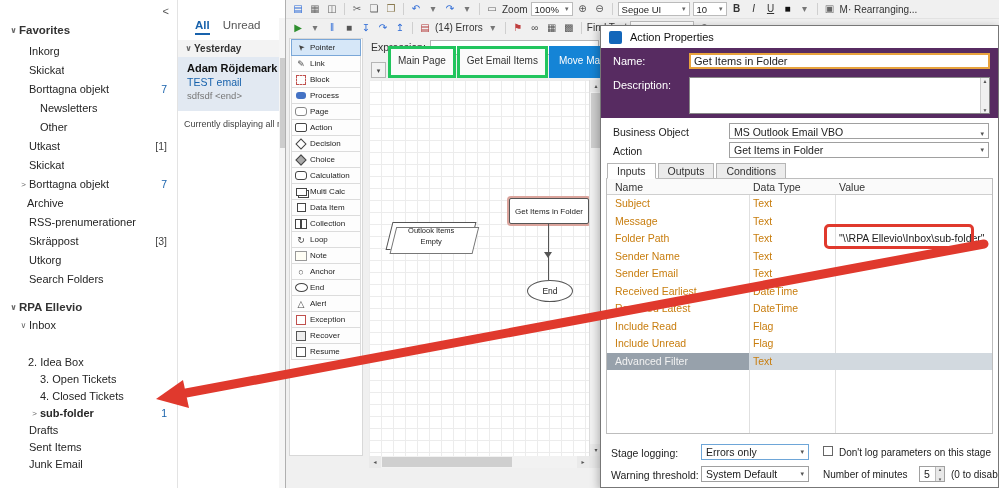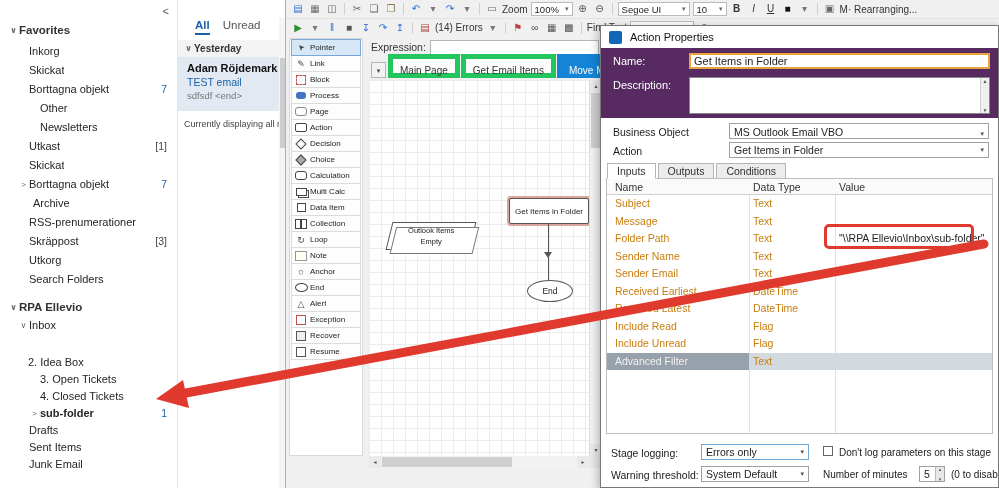--- a/index.html
+++ b/index.html
@@ -87,22 +87,22 @@
   .ico-resume::before{content:"";width:8px;height:8px;background:#fff;border:1px solid #555;}
 
   
   .expr-row{position:absolute;left:85px;top:38px;width:228px;height:18px;display:flex;align-items:center;gap:4px;}
   .expr-label{font-size:10.5px;color:#333;}
   .expr-input{flex:1;height:15px;background:#fff;border:1px solid #b5b5b5;}
   .tabs-row{position:absolute;left:85px;top:60px;height:18px;display:flex;align-items:flex-end;}
   .tab-dd{width:15px;height:16px;border:1px solid #b5b5b5;background:#f2f2f2;text-align:center;
     font-size:7px;line-height:16px;color:#444;margin-right:2px;}
   .tab-dd::before{content:"▾";}
-  .stab{height:24px;line-height:16px;padding:4px 7px;font-size:10px;background:#fbfbfb;
-    border:5px solid #22c55e;margin-right:1px;color:#333;white-space:nowrap;}
+  .stab{height:32px;line-height:16px;padding:4px 7px;font-size:10px;background:#fbfbfb;
+    border:3px solid #22c55e;margin-right:1px;color:#333;white-space:nowrap;}
   .stab.active{background:var(--active-tab-blue,#1584d6);color:#fff;border-color:var(--active-tab-blue,#1584d6);}
   .canvas{position:absolute;left:83px;top:80px;width:220px;height:376px;background-color:#fff;
     background-image:linear-gradient(#ececec 1px,transparent 1px),linear-gradient(90deg,#ececec 1px,transparent 1px);
     background-size:12px 12px;overflow:hidden;}
   .collection{position:absolute;left:20px;top:142px;width:84px;height:28px;transform:skewX(-14deg);
     background:#fff;border:1px solid #555;z-index:1;}
   .collection::before{content:"";position:absolute;left:4px;top:4px;right:-5px;bottom:-5px;
     border:1px solid #777;background:#fff;z-index:-1;}
   .ctext{display:block;transform:skewX(14deg);text-align:center;font-size:7.5px;line-height:1.5;
     padding-top:2px;color:#222;white-space:nowrap;}
@@ -212,41 +212,41 @@
         <span class="chev"></span>
         <span class="flabel">Skickat</span>
       </div>
       <div class="folder-row" style="padding-left: 18px;">
         <span class="chev"></span>
         <span class="flabel">Borttagna objekt</span>
         <span class="fcount">7</span>
       </div>
       <div class="folder-row" style="padding-left: 29px;">
         <span class="chev"></span>
+        <span class="flabel">Newsletters</span>
+      </div>
+      <div class="folder-row" style="padding-left: 29px;">
+        <span class="chev"></span>
         <span class="flabel">Other</span>
-      </div>
-      <div class="folder-row" style="padding-left: 29px;">
-        <span class="chev"></span>
-        <span class="flabel">Newsletters</span>
       </div>
       <div class="folder-row" style="padding-left: 18px;">
         <span class="chev"></span>
         <span class="flabel">Utkast</span>
         <span class="fcount dark">[1]</span>
       </div>
       <div class="folder-row" style="padding-left: 18px;">
         <span class="chev"></span>
         <span class="flabel">Skickat</span>
       </div>
       <div class="folder-row" style="padding-left: 18px;">
         <span class="chev chev-right"></span>
         <span class="flabel">Borttagna objekt</span>
         <span class="fcount">7</span>
       </div>
-      <div class="folder-row" style="padding-left: 22px;">
+      <div class="folder-row" style="padding-left: 16px;">
         <span class="chev"></span>
         <span class="flabel">Archive</span>
       </div>
       <div class="folder-row" style="padding-left: 18px;">
         <span class="chev"></span>
         <span class="flabel">RSS-prenumerationer</span>
       </div>
       <div class="folder-row" style="padding-left: 18px;">
         <span class="chev"></span>
         <span class="flabel">Skräppost</span>

